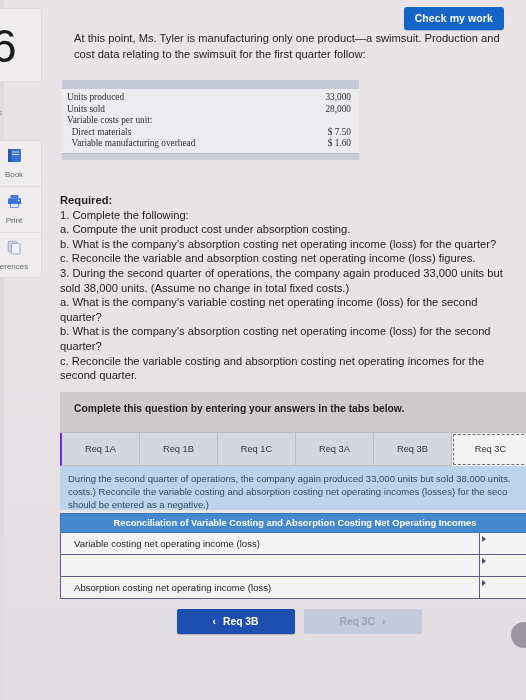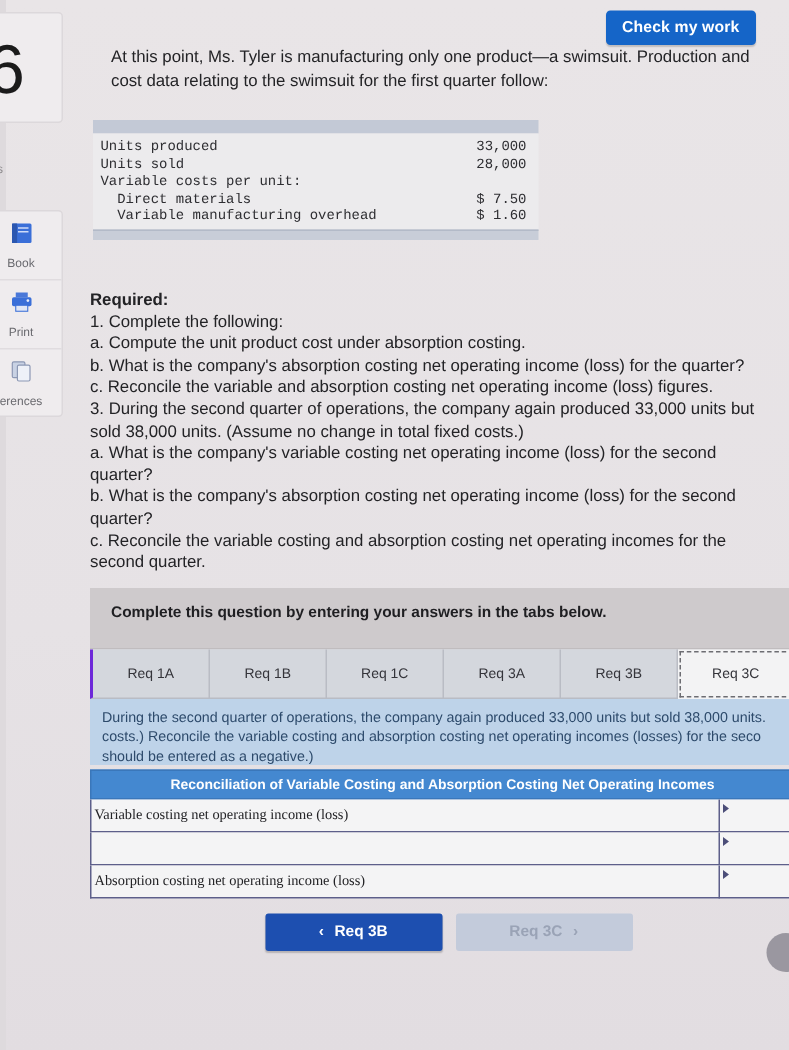--- a/index.html
+++ b/index.html
@@ -75,21 +75,21 @@
   #datatable {
     position: absolute; left: 10px; top: 80px; width: 297px;
   }
   #dt-top { height: 9px; background: #c3c9d6; }
   #dt-body {
     background: #ecebed;
     font-family: "Liberation Mono", "DejaVu Sans Mono", monospace;
     font-size: 9.3px; line-height: 11.6px; color: #2e2e32;
     padding: 3px 0 3px 0;
   }
-  .dt-row { display: flex; padding: 0 8px 0 5px; }
+  .dt-row { display: flex; padding: 0 8px 0 5px; font-family: Liberation Serif, serif; }
   .dt-lbl { flex: 1 1 auto; white-space: pre; }
   .dt-val { flex: 0 0 auto; white-space: pre; }
   #dt-bot { height: 7px; background: #c8cdd8; border-top:1px solid #b3bac8; }
 
   
   #required {
     position: absolute; left: 8px; top: 193px; width: 450px;
     font-size: 11.2px; line-height: 14.6px; color: #232326;
   }
   #required .hd { font-weight: bold; }
@@ -140,22 +140,21 @@
     white-space: nowrap; overflow: hidden;
   }
   .rrow { display: flex; height: 22px; }
   .rlabel {
     flex: 0 0 420px;
     background: #f4f4f5;
     border: 1px solid #5d5f8a;
     border-top: none;
     font-size: 9.6px; color: #232326;
     display: flex; align-items: center;
-    padding-left: 2px;
-    font-family: Liberation Serif, serif;
+    padding-left: 13px;
   }
   .rinput {
     flex: 1 1 auto;
     background: #f4f4f5;
     border: 1px solid #5d5f8a;
     border-top: none; border-left: none;
     position: relative;
   }
   .rinput::before {
     content:""; position: absolute; left: 2px; top: 3px;

